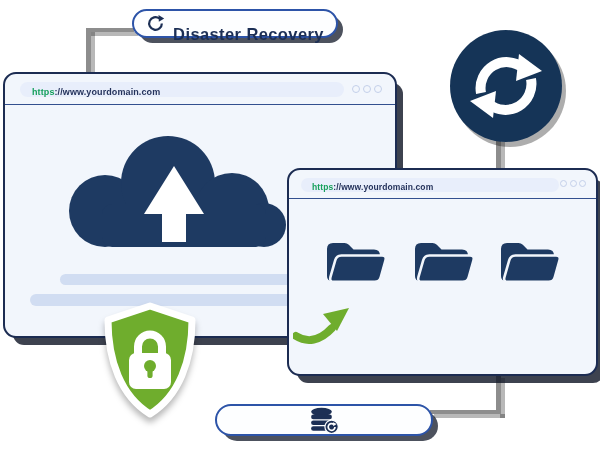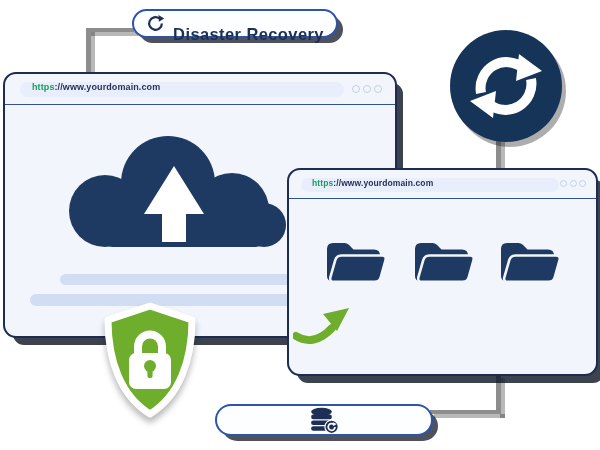--- a/index.html
+++ b/index.html
@@ -14,21 +14,21 @@
   #stage{position:relative;width:600px;height:450px;background:#fff;overflow:hidden;}
 
   
   .connector{position:absolute;background:var(--connector);box-shadow:4px 4px 0 rgba(0,0,0,.28);z-index:0;}
   .connector.h{height:4px;} .connector.v{width:5px;}
 
   
   .bwindow{position:absolute;background:var(--window_bg);border:2.5px solid var(--window_border);
     border-radius:13px;box-shadow:8px 9px 0 -2px rgba(18,24,40,.82);}
   .topbar{position:relative;width:100%;border-bottom:1.5px solid var(--divider);display:flex;align-items:center;}
-  .urlpill{position:absolute;background:var(--pill_bg);border-radius:8px;display:flex;align-items:flex-start;
+  .urlpill{position:absolute;background:var(--pill_bg);border-radius:8px;display:flex;align-items:flex-end;
     font-size:9px;font-weight:bold;color:var(--url_text);letter-spacing:.1px;}
   .urlpill .scheme{color:var(--url_green);}
   .dots{position:absolute;display:flex;gap:3px;align-items:center;}
   .dot{width:8px;height:8px;border:1.8px solid var(--dot);border-radius:50%;}
 
   
   .pbar{position:absolute;background:var(--bar_fill);border-radius:6px;}
 
   
   .pill{position:absolute;background:#fdfeff;border:2px solid var(--label_border);border-radius:17px;

